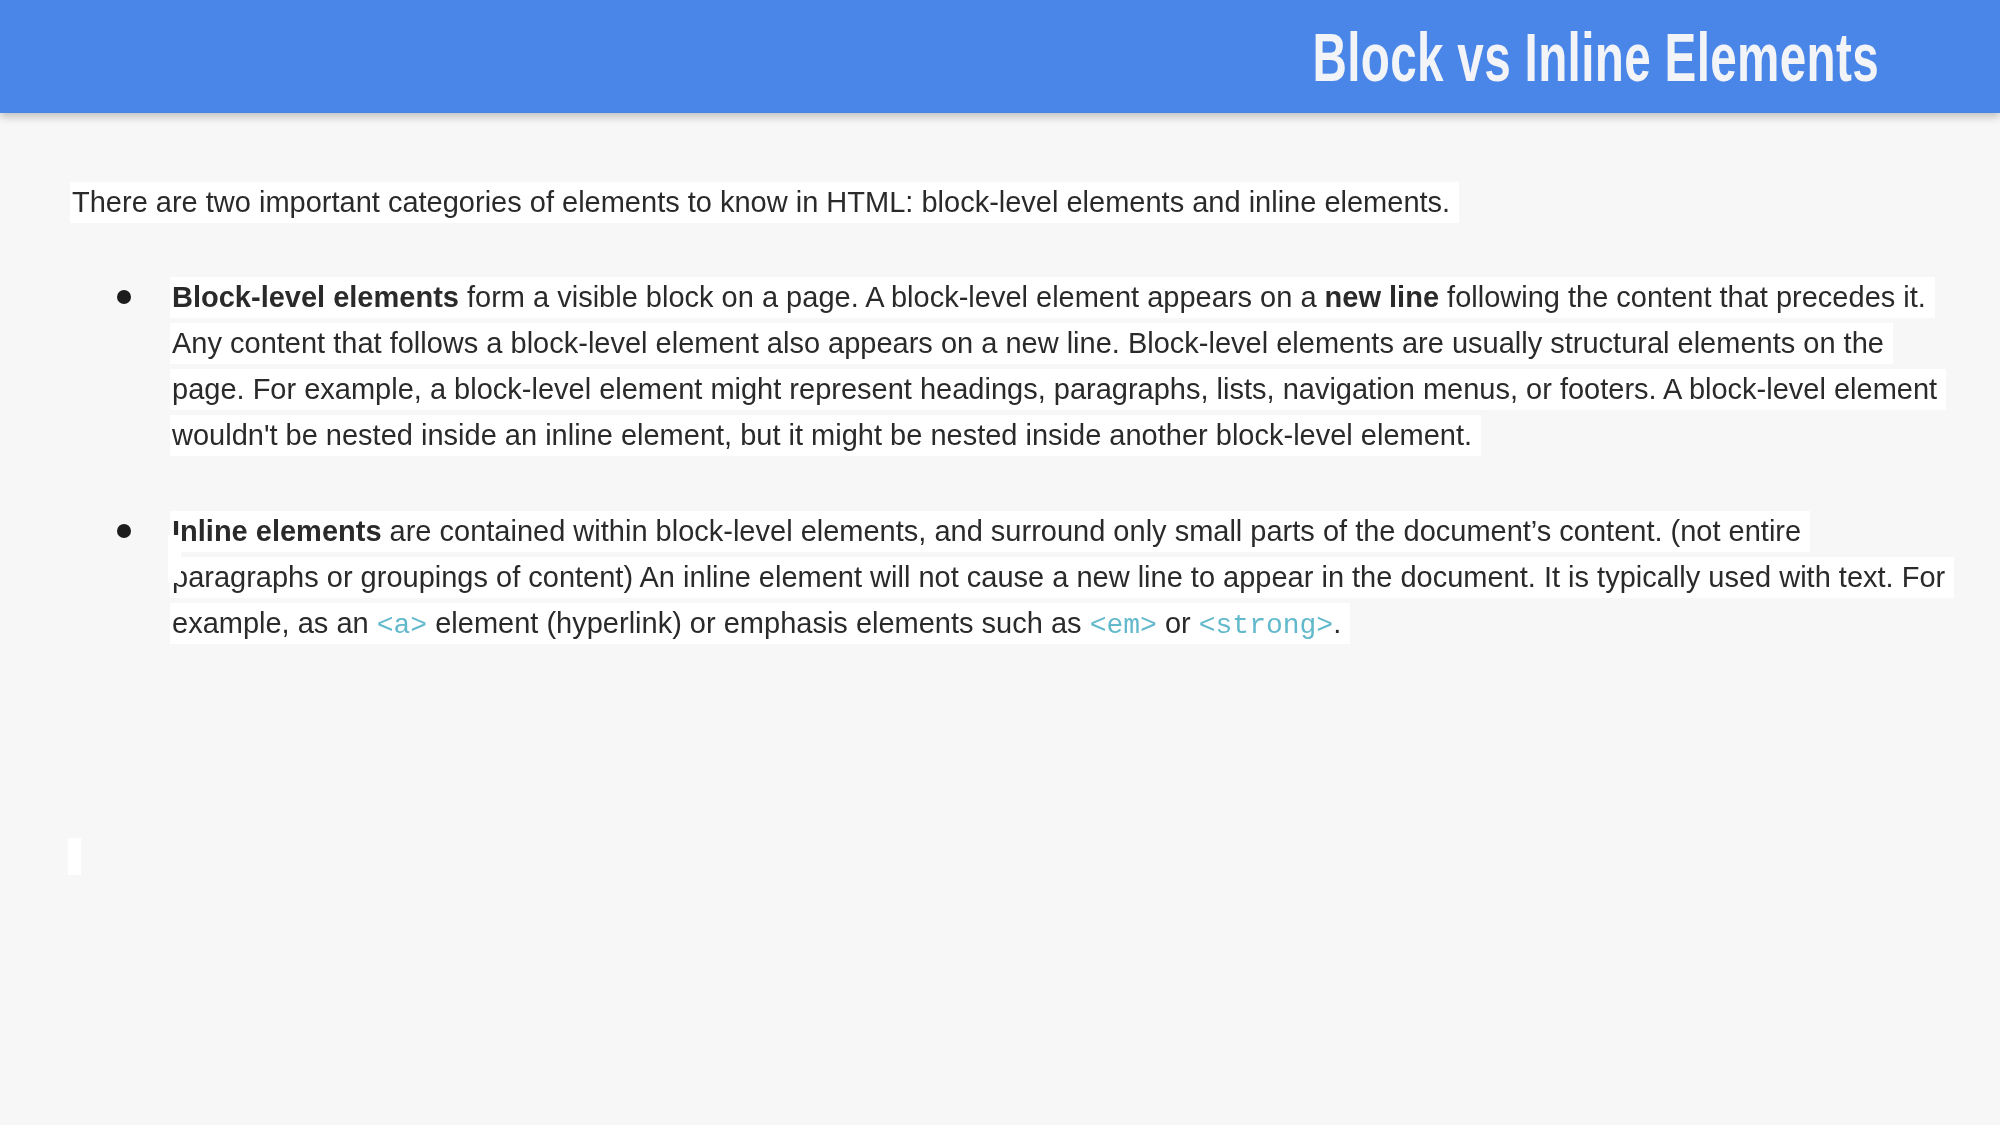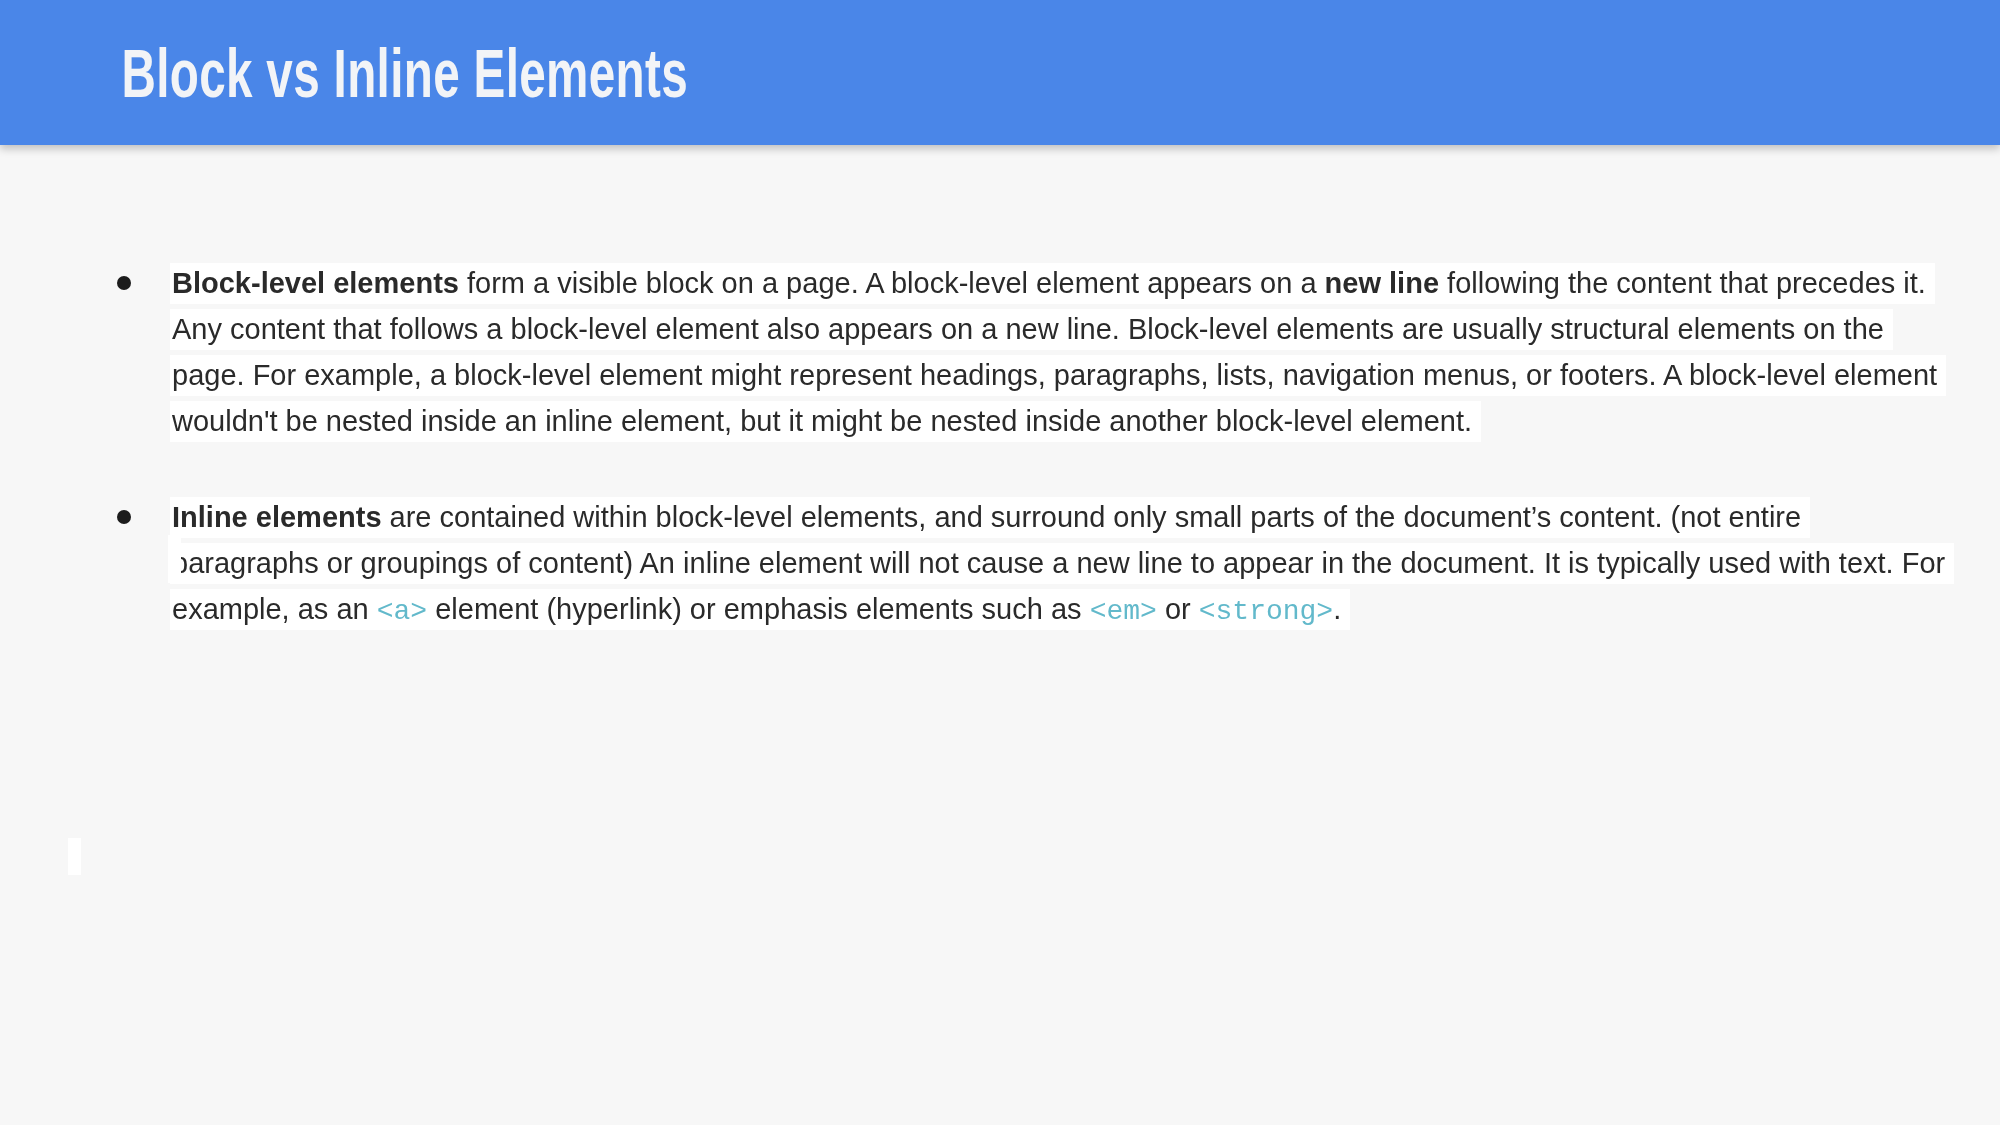--- a/index.html
+++ b/index.html
@@ -16,25 +16,25 @@
   body {
     width: 2000px;
     height: 1125px;
     background: var(--bg);
     overflow: hidden;
     position: relative;
     font-family: "Liberation Sans", sans-serif;
     color: var(--text);
   }
   .header {
-    height: 145px;
+    height: 113px;
     background: var(--accent);
     display: flex;
     align-items: center;
-    justify-content: flex-start;
+    justify-content: flex-end;
     box-shadow: 0 4px 8px rgba(0,0,0,0.22);
     position: relative;
     z-index: 2;
   }
   .header h1 {
     margin: 0;
     font-size: 68px;
     line-height: 68px;
     font-weight: bold;
     color: var(--title);
@@ -94,20 +94,21 @@
   .empty-line-2 { left: 68px;  top: 838px; width: 13px; height: 37px; }
 </style>
 </head>
 <body>
 
 <header class="header">
   <h1>Block vs Inline Elements</h1>
 </header>
 
 <main class="main">
+  <p class="para"><span class="hl"><span>There are two important categories of elements to know in HTML: block-level elements and inline elements.</span></span></p>
 
   <ul class="types">
     <li>
       <span class="bullet"></span>
       <span class="hl"><strong>Block-level elements</strong><span> form a visible block on a page. A block-level element appears on a </span><strong>new line</strong><span> following the content that precedes it. Any content that follows a block-level element also appears on a new line. Block-level elements are usually structural elements on the page. For example, a block-level element might represent headings, paragraphs, lists, navigation menus, or footers. A block-level element wouldn't be nested inside an inline element, but it might be nested inside another block-level element.</span></span>
     </li>
     <li>
       <span class="bullet"></span>
       <span class="hl"><strong>Inline elements</strong><span> are contained within block-level elements, and surround only small parts of the document’s content. (not entire paragraphs or groupings of content) An inline element will not cause a new line to appear in the document. It is typically used with text. For example, as an </span><code>&lt;a&gt;</code><span> element (hyperlink) or emphasis elements such as </span><code>&lt;em&gt;</code><span> or </span><code>&lt;strong&gt;</code><span>.</span></span>
     </li>

